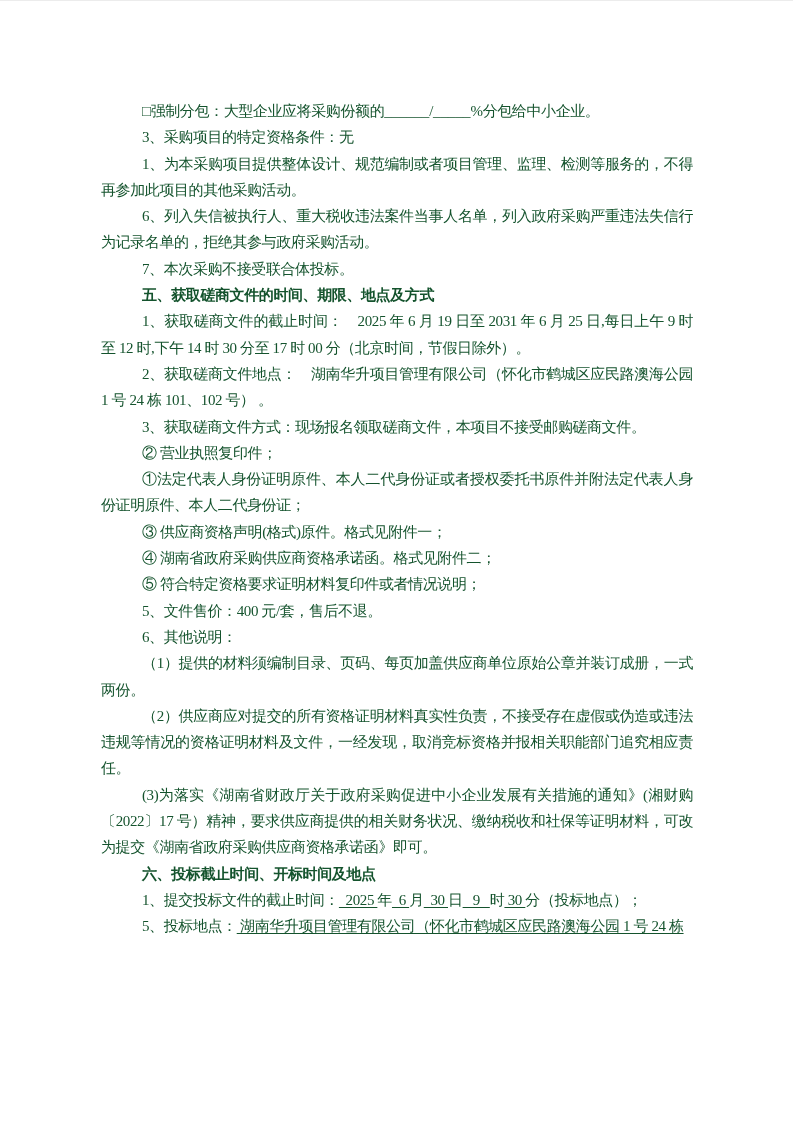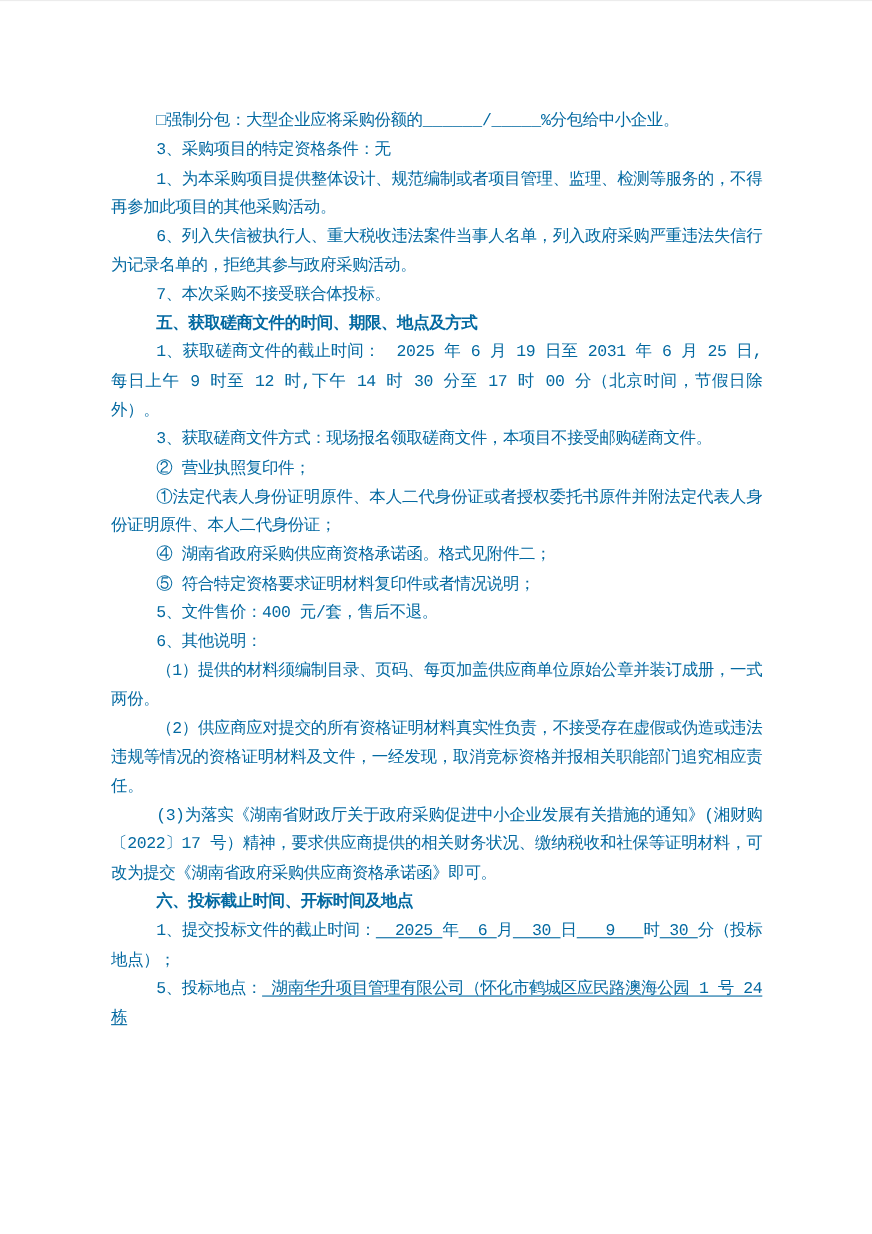--- a/index.html
+++ b/index.html
@@ -41,31 +41,33 @@
     text-underline-offset: 2px;
   }
   .blank {
     letter-spacing: 0;
   }
 </style>
 </head>
 <body>
 
 <div class="page" style="background: rgb(255, 255, 255); border-top-color: rgb(236, 236, 236);">
-  <div class="content" style="color: #0369a1; font-family: Liberation Mono, monospace;">
+  <div class="content" style="color: #14532d;">
       <p class="para"><span>□</span><span>强制分包：大型企业应将采购份额的</span><span class="blank">______</span><span>/</span><span class="blank">_____</span><span>%分包给中小企业。</span></p>
       <p class="para"><span>3、采购项目的特定资格条件：无</span></p>
       <p class="para"><span>1、为本采购项目提供整体设计、规范编制或者项目管理、监理、检测等服务的，不得再参加此项目的其他采购活动。</span></p>
       <p class="para"><span>6、列入失信被执行人、重大税收违法案件当事人名单，列入政府采购严重违法失信行为记录名单的，拒绝其参与政府采购活动。</span></p>
       <p class="para"><span>7、本次采购不接受联合体投标。</span></p>
       <p class="para heading"><span>五、获取磋商文件的时间、期限、地点及方式</span></p>
       <p class="para"><span>1、获取磋商文件的截止时间：　2025 年 6 月 19 日至 2031 年 6 月 25 日,每日上午 9 时至 12 时,下午 14 时 30 分至 17 时 00 分（北京时间，节假日除外）。</span></p>
+      <p class="para"><span>2、获取磋商文件地点：　湖南华升项目管理有限公司（怀化市鹤城区应民路澳海公园 1 号 24 栋 101、102 号）&nbsp;。</span></p>
       <p class="para"><span>3、获取磋商文件方式：现场报名领取磋商文件，本项目不接受邮购磋商文件。</span></p>
       <p class="para"><span>② 营业执照复印件；</span></p>
       <p class="para"><span>①法定代表人身份证明原件、本人二代身份证或者授权委托书原件并附法定代表人身份证明原件、本人二代身份证；</span></p>
+      <p class="para"><span>③ 供应商资格声明(格式)原件。格式见附件一；</span></p>
       <p class="para"><span>④ 湖南省政府采购供应商资格承诺函。格式见附件二；</span></p>
       <p class="para"><span>⑤ 符合特定资格要求证明材料复印件或者情况说明；</span></p>
       <p class="para"><span>5、文件售价：400 元/套，售后不退。</span></p>
       <p class="para"><span>6、其他说明：</span></p>
       <p class="para"><span>（1）提供的材料须编制目录、页码、每页加盖供应商单位原始公章并装订成册，一式两份。</span></p>
       <p class="para"><span>（2）供应商应对提交的所有资格证明材料真实性负责，不接受存在虚假或伪造或违法违规等情况的资格证明材料及文件，一经发现，取消竞标资格并报相关职能部门追究相应责任。</span></p>
       <p class="para"><span>(3)为落实《湖南省财政厅关于政府采购促进中小企业发展有关措施的通知》(湘财购〔2022〕17 号）精神，要求供应商提供的相关财务状况、缴纳税收和社保等证明材料，可改为提交《湖南省政府采购供应商资格承诺函》即可。</span></p>
       <p class="para heading"><span>六、投标截止时间、开标时间及地点</span></p>
       <p class="para"><span>1、提交投标文件的截止时间：</span><span class="u">&nbsp;&nbsp;2025&nbsp;</span><span>年</span><span class="u">&nbsp;&nbsp;6&nbsp;</span><span>月</span><span class="u">&nbsp;&nbsp;30&nbsp;</span><span>日</span><span class="u">&nbsp;&nbsp;&nbsp;9&nbsp;&nbsp;&nbsp;</span><span>时</span><span class="u">&nbsp;30&nbsp;</span><span>分（投标地点）；</span></p>
       <p class="para"><span>5、投标地点：</span><span class="u">&nbsp;湖南华升项目管理有限公司（怀化市鹤城区应民路澳海公园 1 号 24 栋</span></p>

